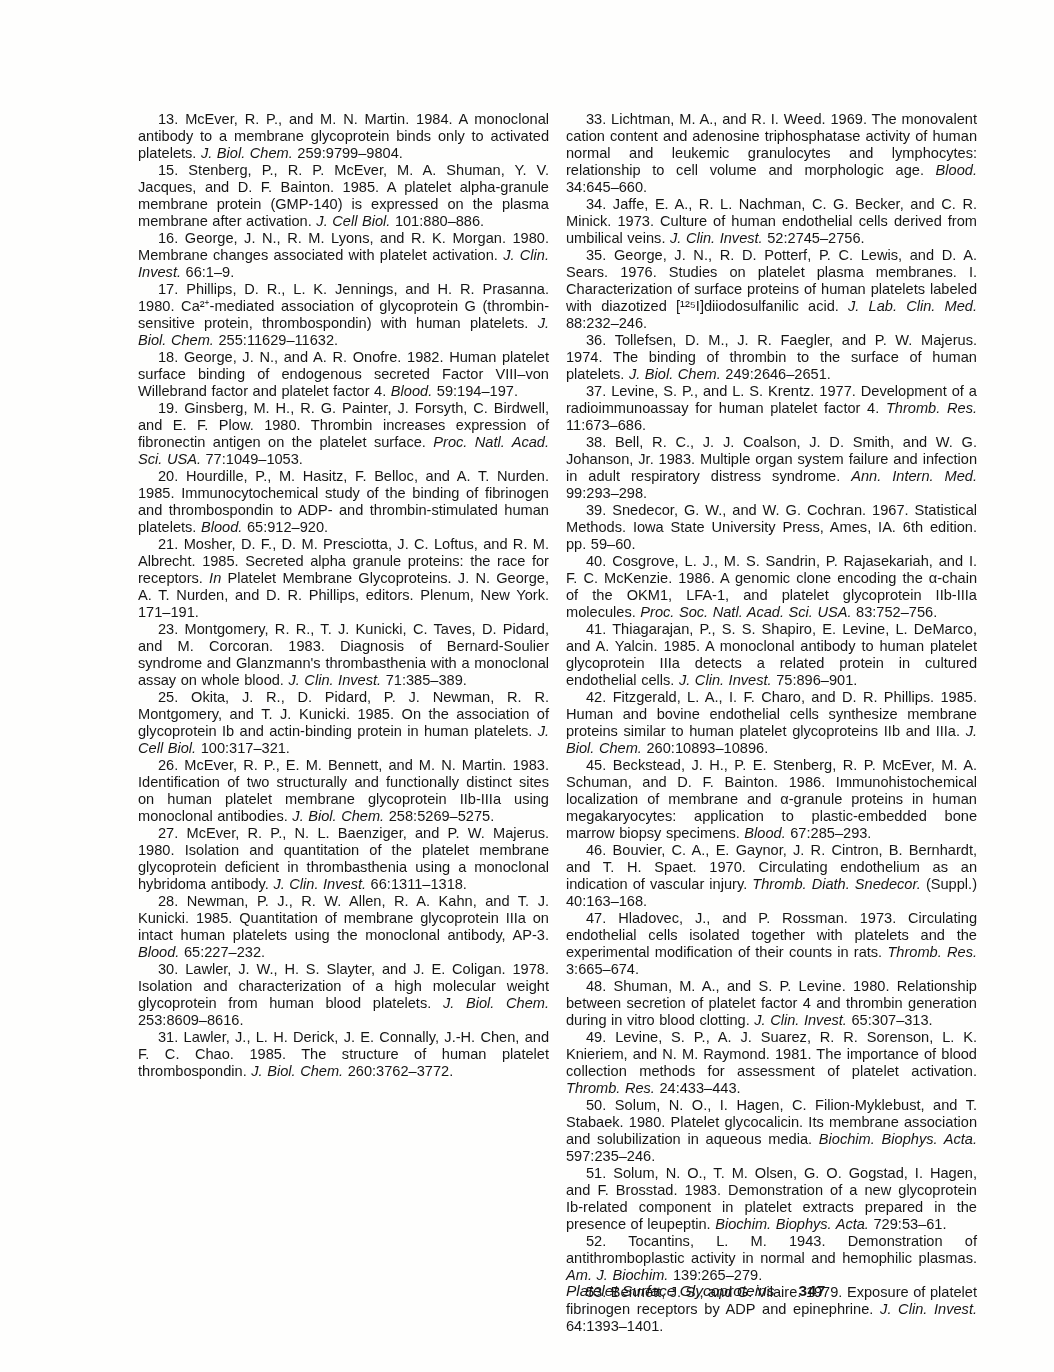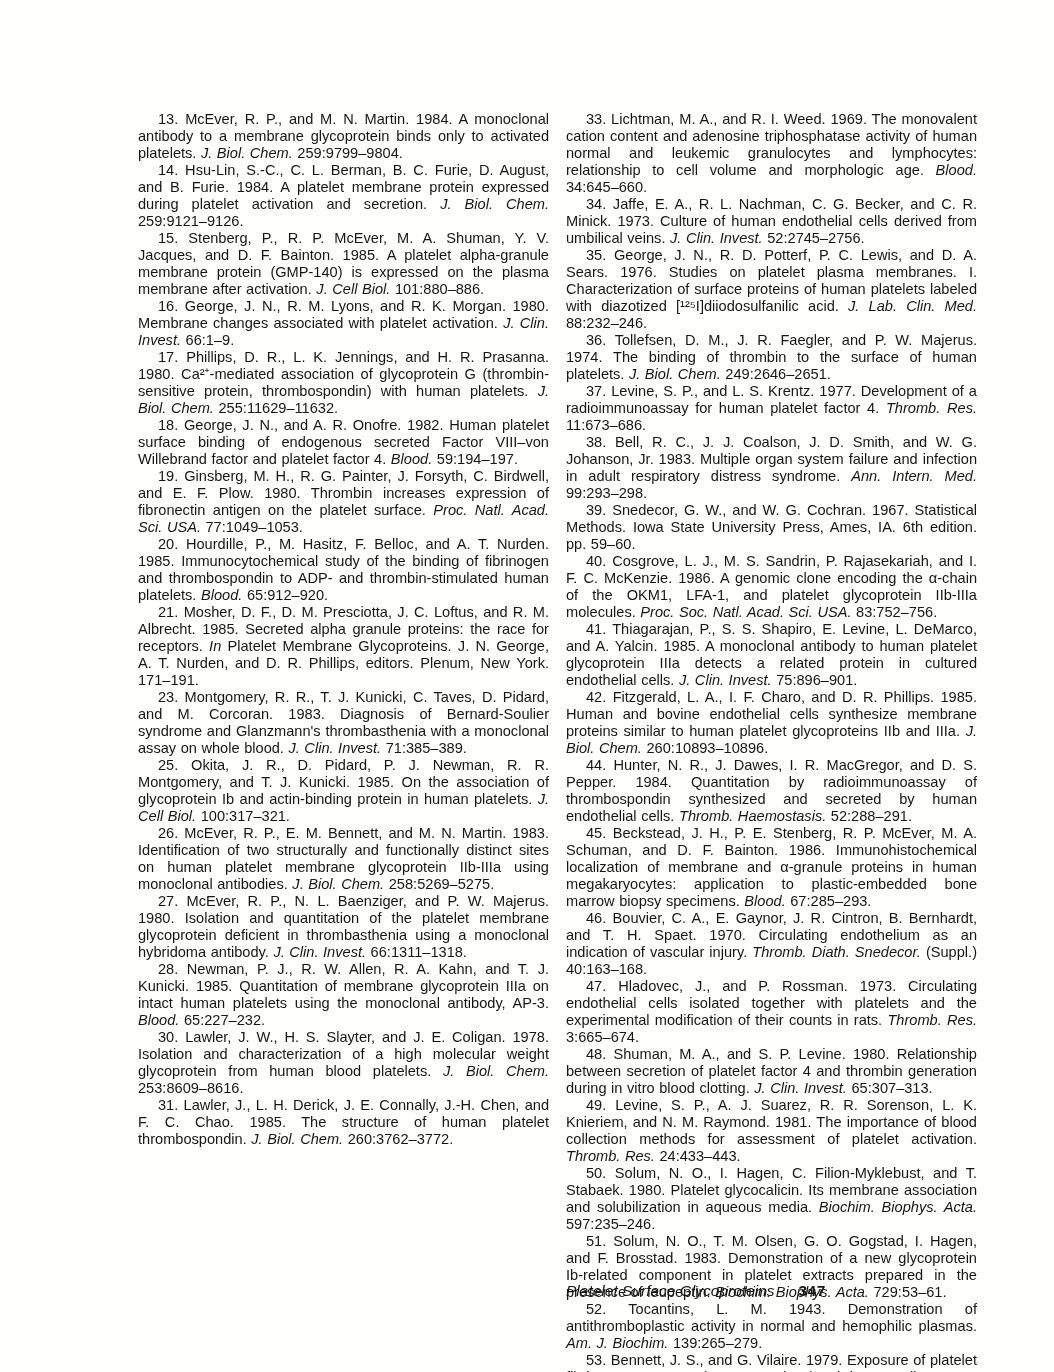--- a/index.html
+++ b/index.html
@@ -45,21 +45,20 @@
     letter-spacing: 0.5px;
   }
 </style>
 </head>
 <body>
 
 <div class="page">
 
   <div class="col col-left">
       <p class="ref">13. McEver, R. P., and M. N. Martin. 1984. A monoclonal antibody to a membrane glycoprotein binds only to activated platelets. <i>J. Biol. Chem.</i> 259:9799–9804.</p>
-      <p class="ref">14. Hsu-Lin, S.-C., C. L. Berman, B. C. Furie, D. August, and B. Furie. 1984. A platelet membrane protein expressed during platelet activation and secretion. <i>J. Biol. Chem.</i> 259:9121–9126.</p>
       <p class="ref">15. Stenberg, P., R. P. McEver, M. A. Shuman, Y. V. Jacques, and D. F. Bainton. 1985. A platelet alpha-granule membrane protein (GMP-140) is expressed on the plasma membrane after activation. <i>J. Cell Biol.</i> 101:880–886.</p>
       <p class="ref">16. George, J. N., R. M. Lyons, and R. K. Morgan. 1980. Membrane changes associated with platelet activation. <i>J. Clin. Invest.</i> 66:1–9.</p>
       <p class="ref">17. Phillips, D. R., L. K. Jennings, and H. R. Prasanna. 1980. Ca²⁺-mediated association of glycoprotein G (thrombin-sensitive protein, thrombospondin) with human platelets. <i>J. Biol. Chem.</i> 255:11629–11632.</p>
       <p class="ref">18. George, J. N., and A. R. Onofre. 1982. Human platelet surface binding of endogenous secreted Factor VIII–von Willebrand factor and platelet factor 4. <i>Blood.</i> 59:194–197.</p>
       <p class="ref">19. Ginsberg, M. H., R. G. Painter, J. Forsyth, C. Birdwell, and E. F. Plow. 1980. Thrombin increases expression of fibronectin antigen on the platelet surface. <i>Proc. Natl. Acad. Sci. USA.</i> 77:1049–1053.</p>
       <p class="ref">20. Hourdille, P., M. Hasitz, F. Belloc, and A. T. Nurden. 1985. Immunocytochemical study of the binding of fibrinogen and thrombospondin to ADP- and thrombin-stimulated human platelets. <i>Blood.</i> 65:912–920.</p>
       <p class="ref">21. Mosher, D. F., D. M. Presciotta, J. C. Loftus, and R. M. Albrecht. 1985. Secreted alpha granule proteins: the race for receptors. <i>In</i> Platelet Membrane Glycoproteins. J. N. George, A. T. Nurden, and D. R. Phillips, editors. Plenum, New York. 171–191.</p>
       <p class="ref">23. Montgomery, R. R., T. J. Kunicki, C. Taves, D. Pidard, and M. Corcoran. 1983. Diagnosis of Bernard-Soulier syndrome and Glanzmann's thrombasthenia with a monoclonal assay on whole blood. <i>J. Clin. Invest.</i> 71:385–389.</p>
       <p class="ref">25. Okita, J. R., D. Pidard, P. J. Newman, R. R. Montgomery, and T. J. Kunicki. 1985. On the association of glycoprotein Ib and actin-binding protein in human platelets. <i>J. Cell Biol.</i> 100:317–321.</p>
       <p class="ref">26. McEver, R. P., E. M. Bennett, and M. N. Martin. 1983. Identification of two structurally and functionally distinct sites on human platelet membrane glycoprotein IIb-IIIa using monoclonal antibodies. <i>J. Biol. Chem.</i> 258:5269–5275.</p>
@@ -73,21 +72,20 @@
       <p class="ref">33. Lichtman, M. A., and R. I. Weed. 1969. The monovalent cation content and adenosine triphosphatase activity of human normal and leukemic granulocytes and lymphocytes: relationship to cell volume and morphologic age. <i>Blood.</i> 34:645–660.</p>
       <p class="ref">34. Jaffe, E. A., R. L. Nachman, C. G. Becker, and C. R. Minick. 1973. Culture of human endothelial cells derived from umbilical veins. <i>J. Clin. Invest.</i> 52:2745–2756.</p>
       <p class="ref">35. George, J. N., R. D. Potterf, P. C. Lewis, and D. A. Sears. 1976. Studies on platelet plasma membranes. I. Characterization of surface proteins of human platelets labeled with diazotized [¹²⁵I]diiodosulfanilic acid. <i>J. Lab. Clin. Med.</i> 88:232–246.</p>
       <p class="ref">36. Tollefsen, D. M., J. R. Faegler, and P. W. Majerus. 1974. The binding of thrombin to the surface of human platelets. <i>J. Biol. Chem.</i> 249:2646–2651.</p>
       <p class="ref">37. Levine, S. P., and L. S. Krentz. 1977. Development of a radioimmunoassay for human platelet factor 4. <i>Thromb. Res.</i> 11:673–686.</p>
       <p class="ref">38. Bell, R. C., J. J. Coalson, J. D. Smith, and W. G. Johanson, Jr. 1983. Multiple organ system failure and infection in adult respiratory distress syndrome. <i>Ann. Intern. Med.</i> 99:293–298.</p>
       <p class="ref">39. Snedecor, G. W., and W. G. Cochran. 1967. Statistical Methods. Iowa State University Press, Ames, IA. 6th edition. pp. 59–60.</p>
       <p class="ref">40. Cosgrove, L. J., M. S. Sandrin, P. Rajasekariah, and I. F. C. McKenzie. 1986. A genomic clone encoding the α-chain of the OKM1, LFA-1, and platelet glycoprotein IIb-IIIa molecules. <i>Proc. Soc. Natl. Acad. Sci. USA.</i> 83:752–756.</p>
       <p class="ref">41. Thiagarajan, P., S. S. Shapiro, E. Levine, L. DeMarco, and A. Yalcin. 1985. A monoclonal antibody to human platelet glycoprotein IIIa detects a related protein in cultured endothelial cells. <i>J. Clin. Invest.</i> 75:896–901.</p>
       <p class="ref">42. Fitzgerald, L. A., I. F. Charo, and D. R. Phillips. 1985. Human and bovine endothelial cells synthesize membrane proteins similar to human platelet glycoproteins IIb and IIIa. <i>J. Biol. Chem.</i> 260:10893–10896.</p>
-      <p class="ref">44. Hunter, N. R., J. Dawes, I. R. MacGregor, and D. S. Pepper. 1984. Quantitation by radioimmunoassay of thrombospondin synthesized and secreted by human endothelial cells. <i>Thromb. Haemostasis.</i> 52:288–291.</p>
       <p class="ref">45. Beckstead, J. H., P. E. Stenberg, R. P. McEver, M. A. Schuman, and D. F. Bainton. 1986. Immunohistochemical localization of membrane and α-granule proteins in human megakaryocytes: application to plastic-embedded bone marrow biopsy specimens. <i>Blood.</i> 67:285–293.</p>
       <p class="ref">46. Bouvier, C. A., E. Gaynor, J. R. Cintron, B. Bernhardt, and T. H. Spaet. 1970. Circulating endothelium as an indication of vascular injury. <i>Thromb. Diath. Snedecor.</i> (Suppl.) 40:163–168.</p>
       <p class="ref">47. Hladovec, J., and P. Rossman. 1973. Circulating endothelial cells isolated together with platelets and the experimental modification of their counts in rats. <i>Thromb. Res.</i> 3:665–674.</p>
       <p class="ref">48. Shuman, M. A., and S. P. Levine. 1980. Relationship between secretion of platelet factor 4 and thrombin generation during in vitro blood clotting. <i>J. Clin. Invest.</i> 65:307–313.</p>
       <p class="ref">49. Levine, S. P., A. J. Suarez, R. R. Sorenson, L. K. Knieriem, and N. M. Raymond. 1981. The importance of blood collection methods for assessment of platelet activation. <i>Thromb. Res.</i> 24:433–443.</p>
       <p class="ref">50. Solum, N. O., I. Hagen, C. Filion-Myklebust, and T. Stabaek. 1980. Platelet glycocalicin. Its membrane association and solubilization in aqueous media. <i>Biochim. Biophys. Acta.</i> 597:235–246.</p>
       <p class="ref">51. Solum, N. O., T. M. Olsen, G. O. Gogstad, I. Hagen, and F. Brosstad. 1983. Demonstration of a new glycoprotein Ib-related component in platelet extracts prepared in the presence of leupeptin. <i>Biochim. Biophys. Acta.</i> 729:53–61.</p>
       <p class="ref">52. Tocantins, L. M. 1943. Demonstration of antithromboplastic activity in normal and hemophilic plasmas. <i>Am. J. Biochim.</i> 139:265–279.</p>
       <p class="ref">53. Bennett, J. S., and G. Vilaire. 1979. Exposure of platelet fibrinogen receptors by ADP and epinephrine. <i>J. Clin. Invest.</i> 64:1393–1401.</p>
     </div>

